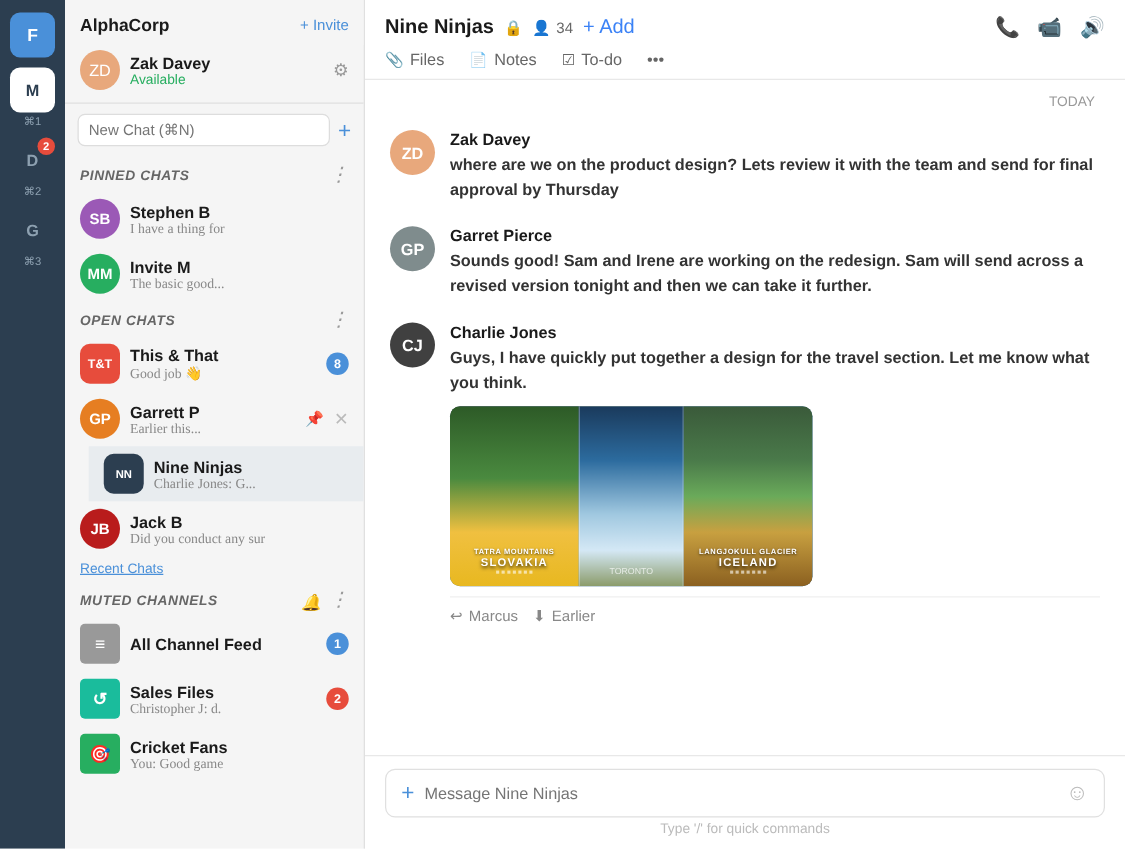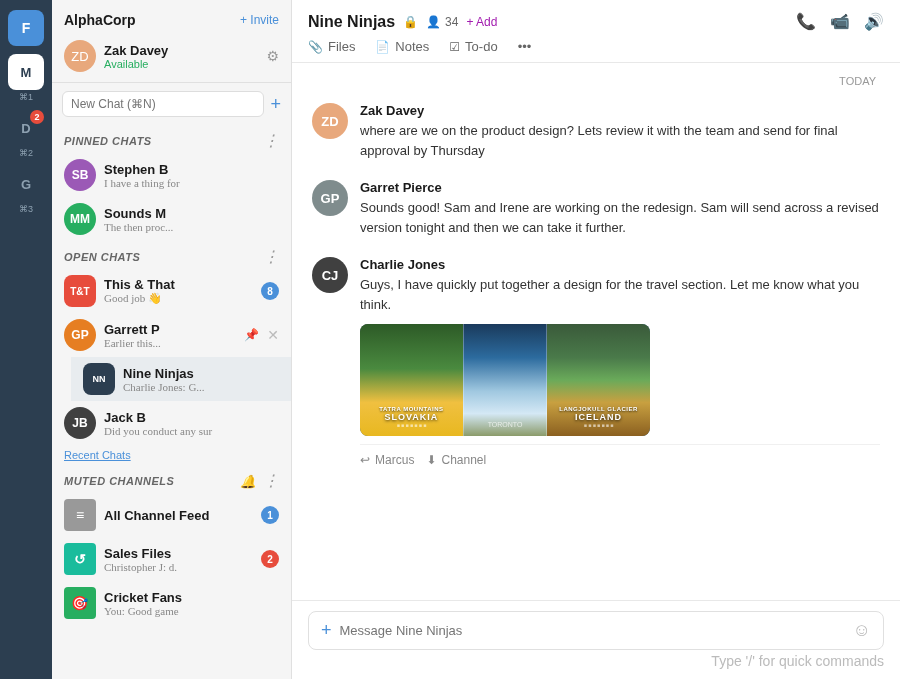--- a/index.html
+++ b/index.html
@@ -134,21 +134,21 @@
       padding: 12px 16px 0;
       border-bottom: 1px solid #e8e8e8;
     }
     .chat-header-top {
       display: flex; align-items: center; justify-content: space-between; margin-bottom: 8px;
     }
     .chat-title-row { display: flex; align-items: center; gap: 8px; }
     .chat-title { font-size: 16px; font-weight: 700; color: #1a1a1a; }
     .chat-lock { color: #999; font-size: 12px; }
     .chat-members { font-size: 12px; color: #666; display: flex; align-items: center; gap: 4px; }
-    .chat-add { font-size: 12px; color: #a21caf; cursor: pointer; }
+    .chat-add { font-size: 16px; color: #3b82f6; cursor: pointer; }
     .header-actions { display: flex; gap: 14px; align-items: center; }
     .header-action-btn { color: #666; cursor: pointer; font-size: 16px; }
     .chat-tabs { display: flex; gap: 20px; }
     .chat-tab {
       display: flex; align-items: center; gap: 5px;
       font-size: 13px; color: #666; padding-bottom: 8px; cursor: pointer;
     }
     .chat-tab-icon { font-size: 12px; }
 
     
@@ -166,26 +166,26 @@
       display: flex; gap: 12px; margin-bottom: 20px;
     }
     .msg-avatar {
       width: 36px; height: 36px; border-radius: 50%;
       background: #bdc3c7; flex-shrink: 0;
       display: flex; align-items: center; justify-content: center;
       font-size: 13px; color: #fff; font-weight: 600; overflow: hidden;
     }
     .msg-body { flex: 1; }
     .msg-name { font-size: 13px; font-weight: 700; color: #1a1a1a; margin-bottom: 3px; }
-    .msg-text { font-size: 13px; color: #333; line-height: 1.5; }
+    .msg-text { font-size: 13px; color: #333; line-height: 1.5; font-weight: bold; }
 
     
     .msg-image {
       margin-top: 10px;
-      width: 290px; height: 112px;
+      width: 290px; height: 144px;
       border-radius: 8px; overflow: hidden;
       background: linear-gradient(135deg, #2c3e50 0%, #4a7a9b 50%, #1a5276 100%);
       position: relative; display: flex;
     }
     .img-panel {
       flex: 1; position: relative; overflow: hidden;
     }
     .img-panel-1 {
       background: linear-gradient(180deg, #2d5a27 0%, #4a8a3f 40%, #f0c040 70%, #e8b820 100%);
     }
@@ -212,30 +212,30 @@
       border-top: 1px solid #e8e8e8;
       padding: 10px 16px 4px;
     }
     .input-row {
       display: flex; align-items: center; gap: 8px;
       border: 1px solid #e0e0e0; border-radius: 8px; padding: 8px 12px;
     }
     .input-plus { color: #4a90d9; font-size: 18px; cursor: pointer; }
     .input-field { flex: 1; font-size: 13px; color: #999; outline: none; border: none; }
     .input-emoji { color: #bbb; font-size: 18px; cursor: pointer; }
-    .input-hint { font-size: 14px; color: #bbb; text-align: right; padding: 3px 0 6px; }
+    .input-hint { font-size: 11px; color: #bbb; text-align: center; padding: 3px 0 6px; }
 
     
     .av-zak { background: #e8a87c; }
     .av-stephen { background: #9b59b6; }
     .av-marcus { background: #27ae60; }
     .av-thisat { background: #e74c3c; }
     .av-garrett { background: #e67e22; }
     .av-nineninjas { background: #2c3e50; }
-    .av-jackb { background: #404040; }
+    .av-jackb { background: #b91c1c; }
     .av-sales { background: #1abc9c; }
     .av-cricket { background: #27ae60; }
     .av-garret-pierce { background: #7f8c8d; }
     .av-charlie { background: #404040; }
 
     .muted-icon { color: #999; font-size: 13px; }
   </style>
 </head>
 <body>
 
@@ -285,22 +285,22 @@
   <div class="chat-item">
     <div class="chat-avatar av-stephen">SB</div>
     <div class="chat-info">
       <div class="chat-name">Stephen B</div>
       <div class="chat-preview">I have a thing for</div>
     </div>
   </div>
   <div class="chat-item">
     <div class="chat-avatar av-marcus">MM</div>
     <div class="chat-info">
-      <div class="chat-name">Sounds M</div>
-      <div class="chat-preview">The then proc...</div>
+      <div class="chat-name">Invite M</div>
+      <div class="chat-preview">The basic good...</div>
     </div>
   </div>
 
   <div class="section-header">
     <span class="section-title">OPEN CHATS</span>
     <span class="section-more">⋮</span>
   </div>
 
   <div class="chat-item">
     <div class="chat-avatar av-thisat group" style="font-size:10px">T&amp;T</div>
@@ -454,21 +454,21 @@
           </div>
         </div>
 
         <div class="msg-actions">
           <div class="msg-action-btn">
             <span>↩</span>
             <span>Marcus</span>
           </div>
           <div class="msg-action-btn">
             <span>⬇</span>
-            <span>Channel</span>
+            <span>Earlier</span>
           </div>
         </div>
       </div>
     </div>
 
   </div>
 
   <div class="input-area">
     <div class="input-row">
       <span class="input-plus">+</span>

